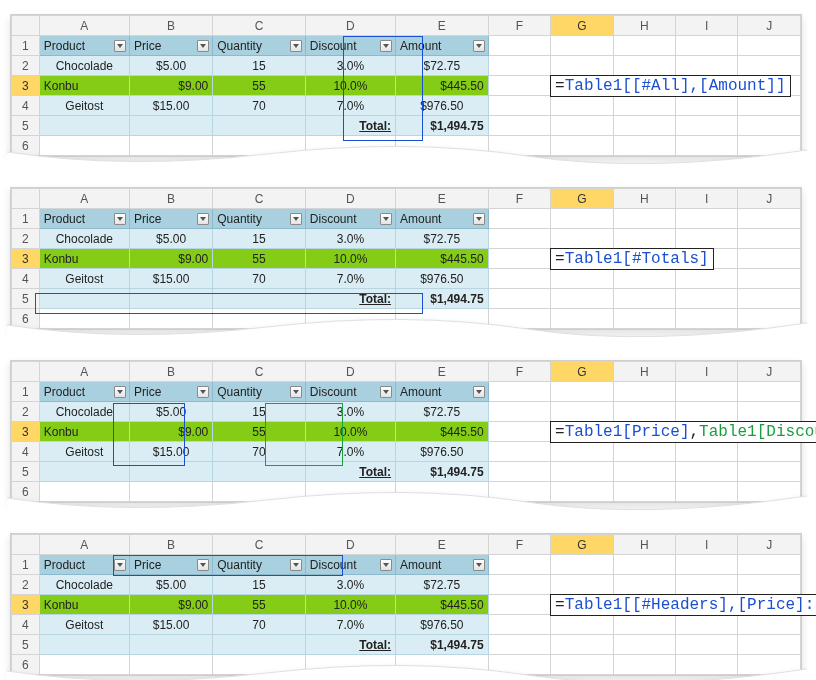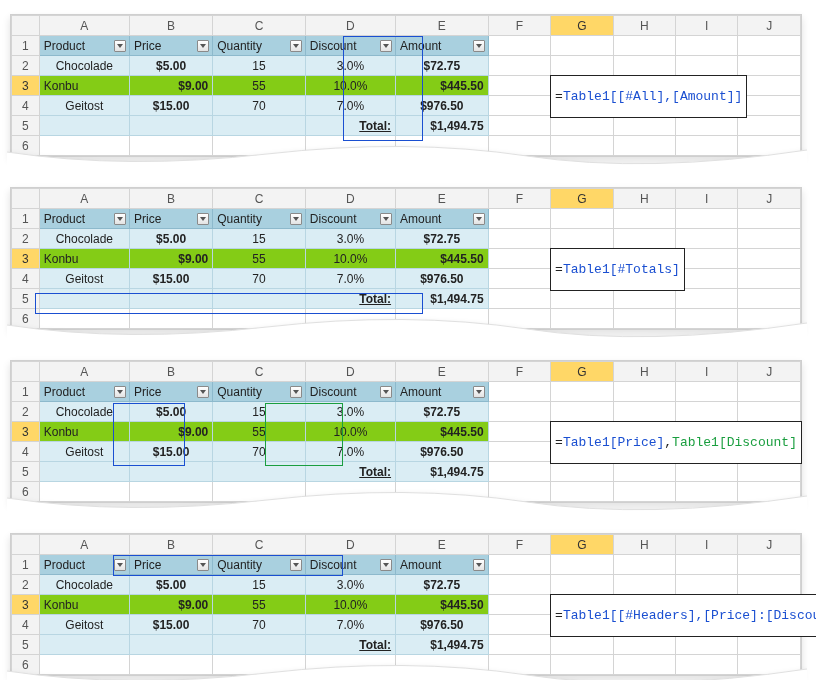--- a/index.html
+++ b/index.html
@@ -82,28 +82,28 @@
     content: "";
     border-left: 3px solid transparent;
     border-right: 3px solid transparent;
     border-top: 4px solid #555;
   }
   .band1 td.tbl { background: #daedf4; text-align: center; }
   .band2 td.tbl { background: #84cc16; }
   .totalrow td.tbl { background: #daedf4; font-weight: bold; }
   .totalrow td.tbl.lbl { text-align: right; text-decoration: underline; }
   .tbl { border-color: #b8d6e2 !important; padding: 0 6px; }
-  .tbl.right { text-align: right; font-weight: bold; }
+  .tbl.right { text-align: right; }
   .tbl.center { text-align: center; }
   .formula-box {
     border: 1.5px solid #222;
     background: #fff;
-    padding: 13px 4px;
+    padding: 1px 4px;
     font-family: Consolas, "Courier New", monospace;
-    font-size: 13px;
+    font-size: 16px;
     white-space: nowrap;
     position: relative;
     z-index: 5;
   }
   .fml-punc { color: #222; }
   .fml-tbl  { color: #1a4fd1; }
   .fml-tbl2 { color: #1a9e3f; }
   .wave {
     position: absolute;
     left: -4px; right: -4px;

